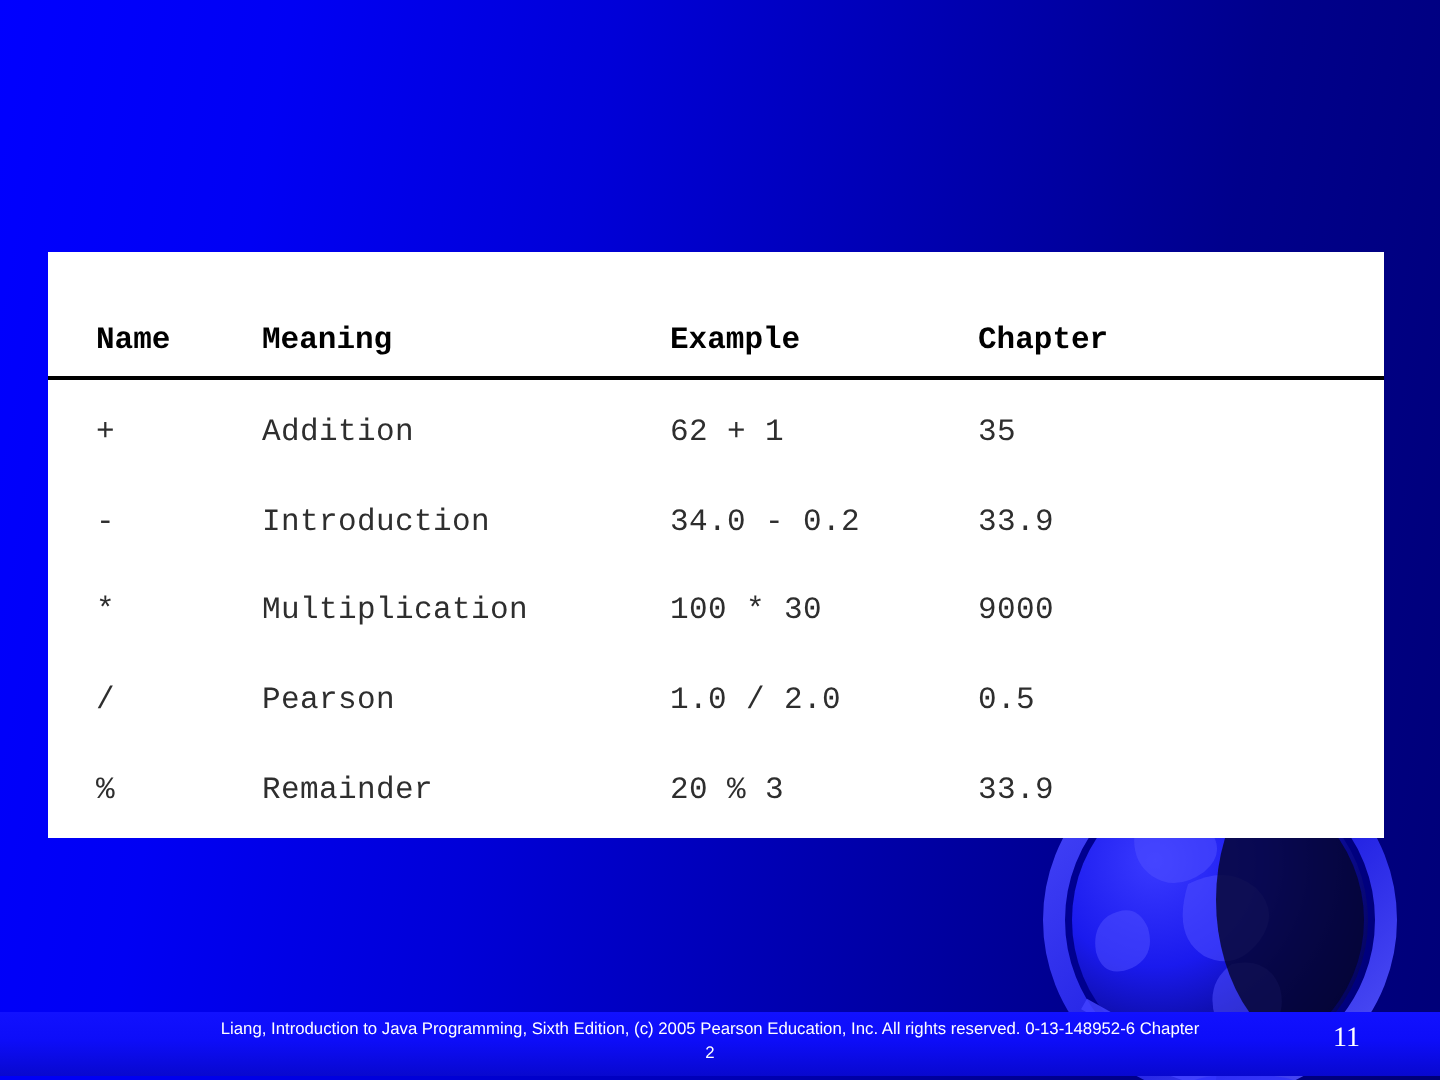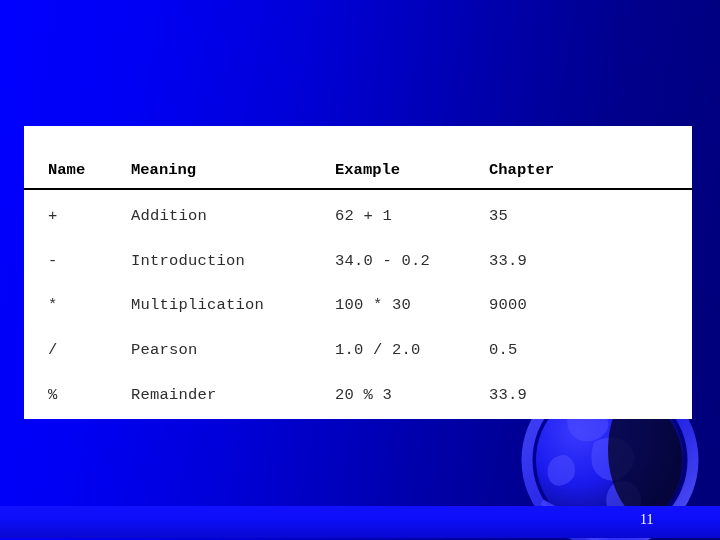--- a/index.html
+++ b/index.html
@@ -110,21 +110,21 @@
     text-align: center;
     font-size: 8.4px;
     line-height: 11.6px;
     color: #ffffff;
   }
   #page-number {
     position: absolute;
     left: 640px;
     top: 511px;
     width: 40px;
-    text-align: left;
+    text-align: right;
     font-family: "Liberation Serif", "DejaVu Serif", serif;
     font-size: 14px;
     line-height: 18px;
     color: #ffffff;
   }
 </style>
 </head>
 <body>
 
 <div id="slide">
@@ -215,15 +215,16 @@
           <td>%</td>
           <td>Remainder</td>
           <td>20 % 3</td>
           <td>33.9</td>
         </tr>
       </tbody>
     </table>
   </div>
 
   <div id="footer-band"></div>
+  <div id="footer-text">Liang, Introduction to Java Programming, Sixth Edition, (c) 2005 Pearson Education, Inc. All rights reserved. 0-13-148952-6 Chapter 2</div>
   <div id="page-number">11</div>
 
 </div>
 
 </body></html>

